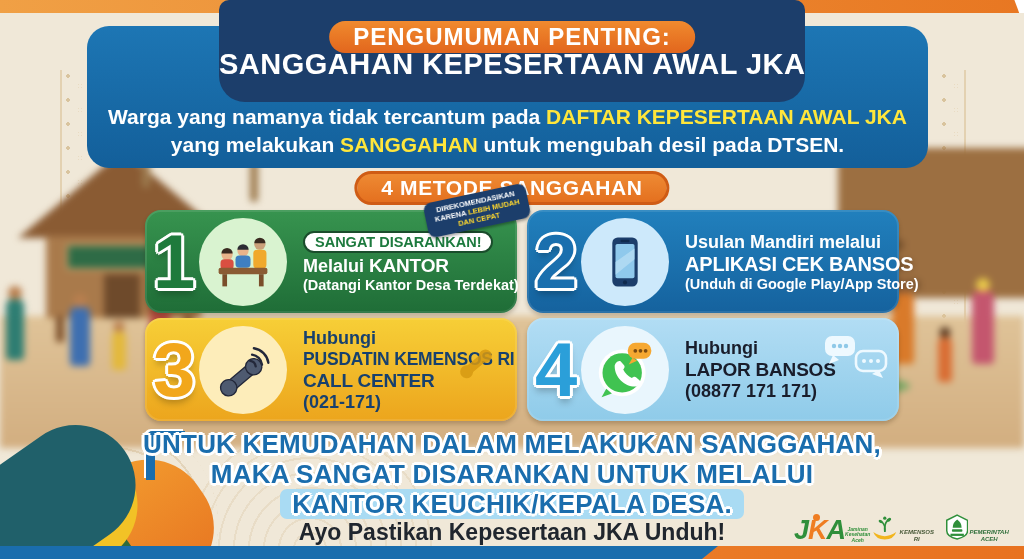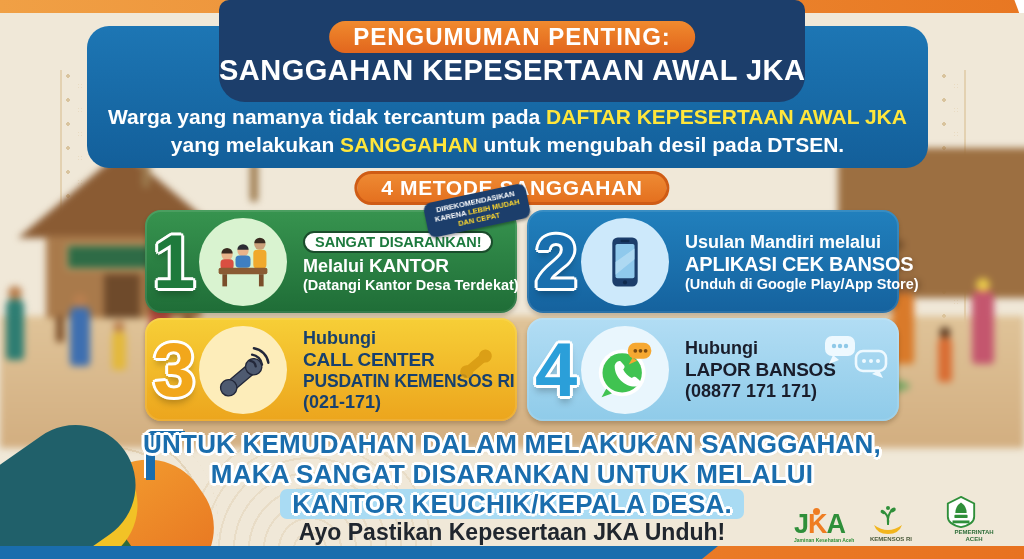--- a/index.html
+++ b/index.html
@@ -36,21 +36,21 @@
   .stairs{position:absolute;background:#7b5530;}
   .person{position:absolute;border-radius:8px 8px 4px 4px;}
   .head{position:absolute;top:-12px;left:50%;transform:translateX(-50%);
         width:14px;height:14px;border-radius:50%;background:#b97f4f;}
   
   .hdr{position:absolute;left:219px;top:0;width:586px;height:102px;background:#1c3e6b;
        border-radius:10px 10px 26px 26px;z-index:4;}
   .hdr-badge{position:absolute;left:50%;top:21px;transform:translateX(-50%);
              background:linear-gradient(180deg,#f08a2e,#e2661d);color:#fff;font-weight:800;
              font-size:24px;letter-spacing:1px;padding:2px 24px;border-radius:999px;white-space:nowrap;}
-  .hdr-title{position:absolute;top:54px;width:100%;text-align:center;color:#fff;
+  .hdr-title{position:absolute;top:48px;width:100%;text-align:center;color:#fff;
              font-size:29px;font-weight:800;letter-spacing:.5px;white-space:nowrap;}
   .hdr-sub{position:absolute;top:74px;width:100%;text-align:center;color:#fff;
            font-size:19px;font-weight:800;}
   .intro{position:absolute;left:87px;top:26px;width:841px;height:142px;border-radius:22px;
          background:linear-gradient(180deg,#1d76b4,#135f9a);z-index:3;}
   .intro-text{position:absolute;left:0;bottom:9px;width:100%;text-align:center;color:#fff;
               font-weight:700;font-size:21px;line-height:28px;white-space:nowrap;}
   .hl{color:#ffe63b;}
   .section-pill{position:absolute;left:50%;top:171px;transform:translateX(-50%);
                 background:linear-gradient(180deg,#ee8a33,#e4701f);border:3px solid #cf5c15;color:#fff;
@@ -103,21 +103,21 @@
   .curve.orange2{left:-100px;bottom:-90px;width:330px;height:130px;background:linear-gradient(180deg,#f29a2e,#e87722);}
   .curve.green2{left:-110px;bottom:-140px;width:260px;height:170px;background:#2e6b3c;border-radius:50px;}
   .curve.yellow2{left:-128px;bottom:-52px;width:280px;height:120px;background:#f2c226;}
   .curve.teal2{left:-130px;bottom:-32px;width:280px;height:120px;background:#20606a;}
   .bottom-orange{position:absolute;left:0;bottom:0;width:100%;height:13px;z-index:5;
                  background:linear-gradient(90deg,#ef8c33,#e87220);}
   .bottom-navy{position:absolute;left:0;bottom:0;width:718px;height:13px;background:#1a6dad;z-index:6;
                clip-path:polygon(0 0,100% 0,calc(100% - 16px) 100%,0 100%);}
   
   .logos{position:absolute;right:14px;bottom:16px;display:flex;align-items:flex-end;gap:12px;z-index:7;}
-  .logo{display:flex;flex-direction:column;align-items:flex-start;width:64px;}
+  .logo{display:flex;flex-direction:row;align-items:flex-end;width:64px;font-style:italic;}
   .logo-caption{font-size:6px;font-weight:700;text-align:center;line-height:7px;margin-top:1px;color:#3c6b3e;}
   .jka{font-size:27px;font-weight:800;line-height:26px;letter-spacing:-1px;position:relative;}
   .jka .g{color:#2f8f3a}.jka .o{color:#ef7d22}
   .khead{position:absolute;top:-3px;left:19px;width:7px;height:7px;border-radius:50%;background:#ef7d22;}
   .jka-cap{color:#2f8f3a;font-size:5px;line-height:5.5px;}
 </style>
 </head>
 <body>
 
 <div class="poster">
@@ -270,22 +270,22 @@
             <circle cx="12" cy="40" r="9" fill="#4e5a70" stroke="#23283a" stroke-width="1.5"></circle>
             <circle cx="48" cy="40" r="9" fill="#4e5a70" stroke="#23283a" stroke-width="1.5"></circle>
           </g>
           <path d="M40 22 a7 7 0 0 1 6 6" fill="none" stroke="#23283a" stroke-width="2.6" stroke-linecap="round"></path>
           <path d="M42 15 a13 13 0 0 1 11 11" fill="none" stroke="#23283a" stroke-width="2.6" stroke-linecap="round"></path>
           <path d="M44 8 a19 19 0 0 1 16 16" fill="none" stroke="#23283a" stroke-width="2.6" stroke-linecap="round"></path>
         </svg>
       </div>
       <div class="cardtext">
         <div class="ln-reg" style="font-weight:700">Hubungi</div>
+        <div class="ln-bold" style="font-size:17.5px">PUSDATIN KEMENSOS RI</div>
         <div class="ln-bold">CALL CENTER</div>
-        <div class="ln-bold" style="font-size:17.5px">PUSDATIN KEMENSOS RI</div>
         <div class="ln-note-big">(021-171)</div>
       </div>
     </div>
 
     <div class="card card4">
       <div class="wm" style="right:10px;top:16px">
         <svg width="66" height="46" viewBox="0 0 66 46">
           <rect x="2" y="2" width="30" height="20" rx="7" fill="#eef9ff"></rect>
           <path d="M10 21 l-4 9 10-4 z" fill="#eef9ff"></path>
           <circle cx="11" cy="12" r="2.2" fill="#8fc9e8"></circle>

